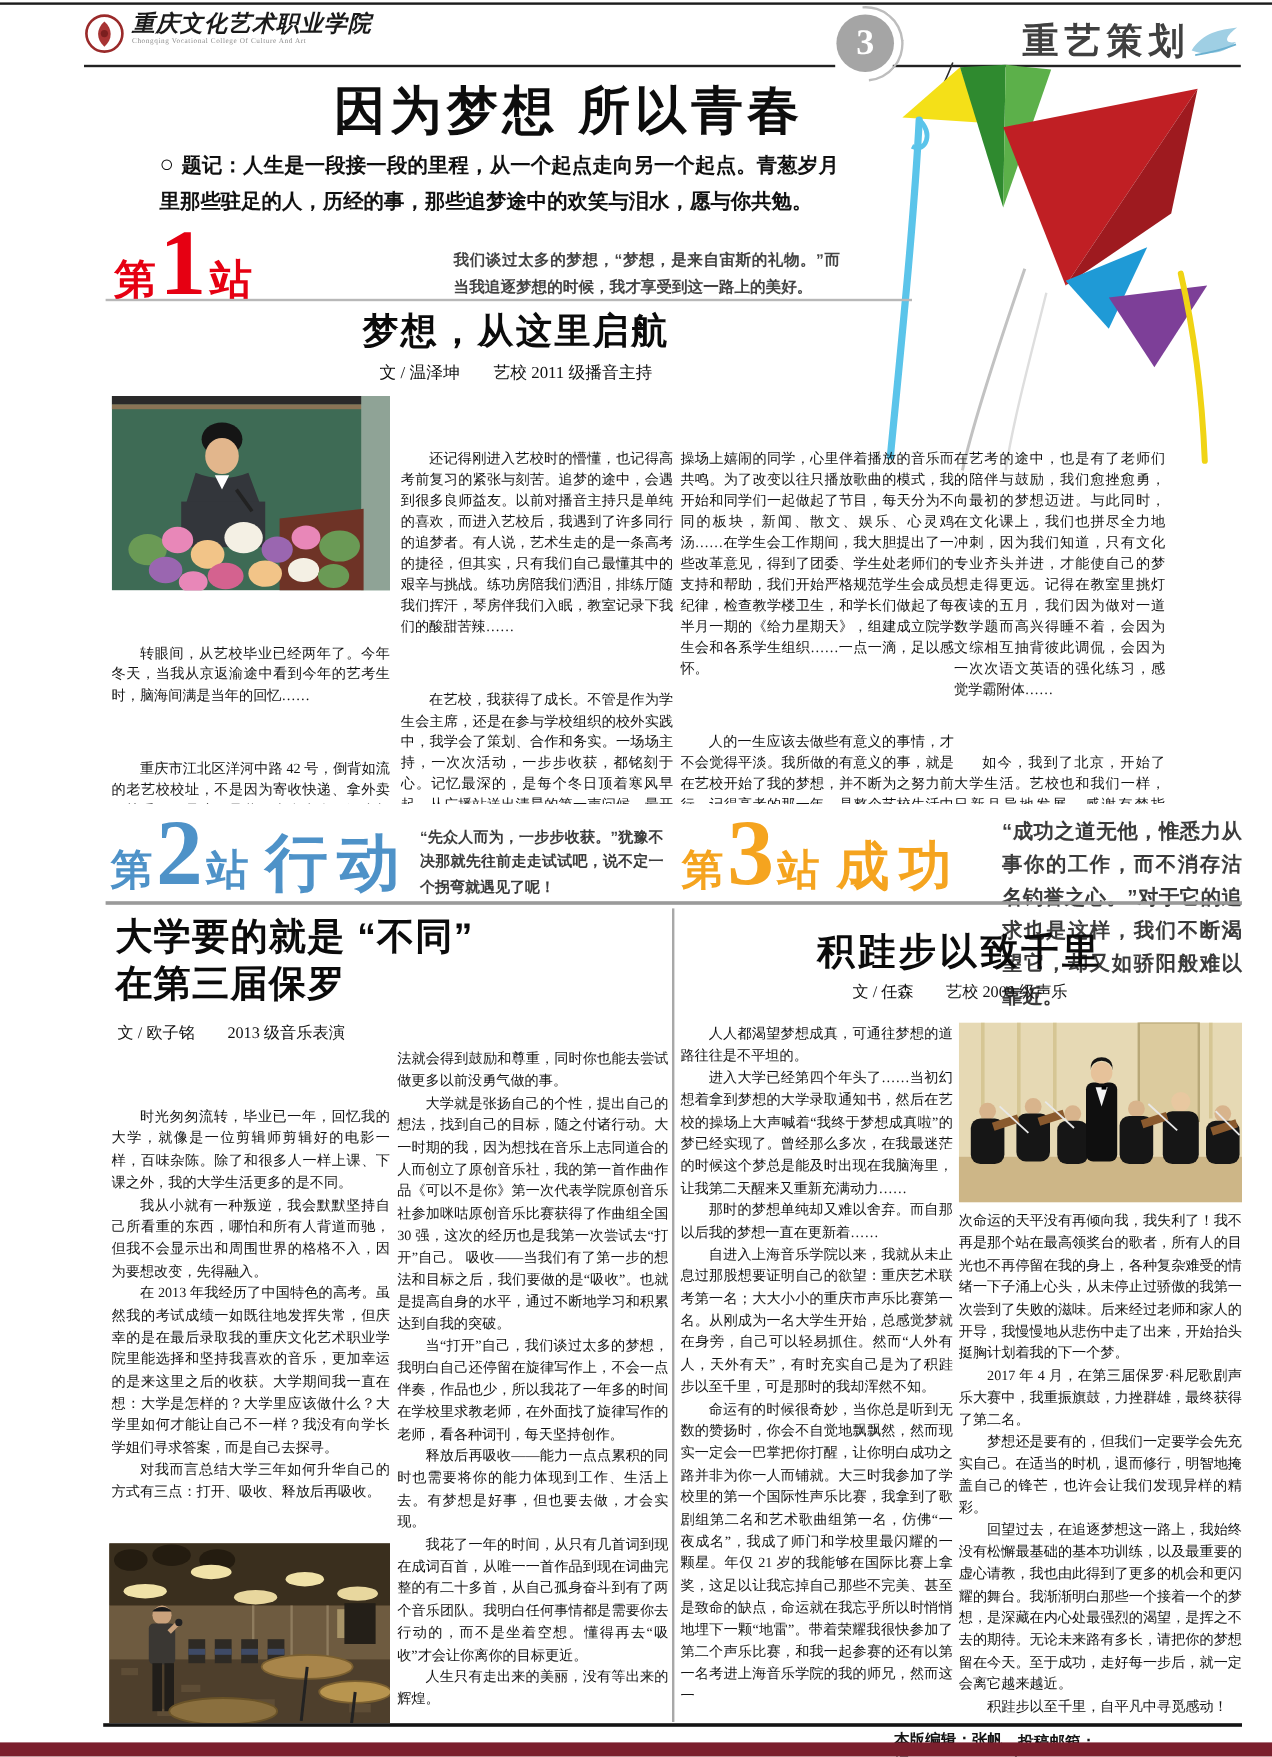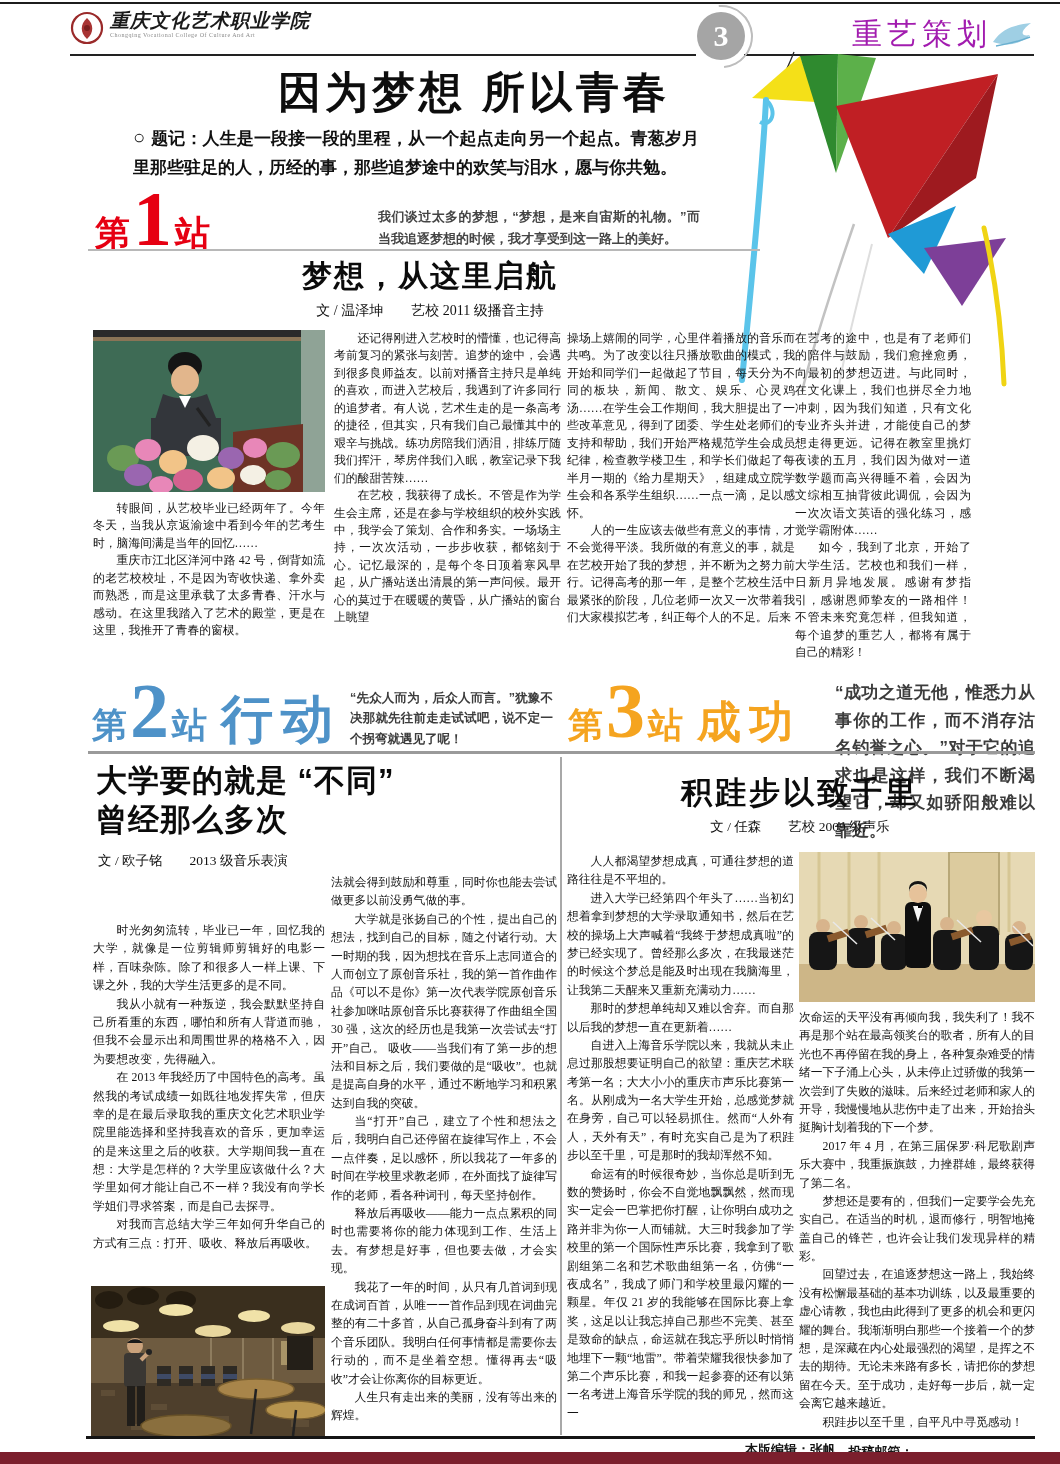--- a/index.html
+++ b/index.html
@@ -13,22 +13,22 @@
   .logo-name { font-size:19px; font-weight:bold; font-style:italic; letter-spacing:1px; color:#1a1a1a; }
   .logo-en { font-size:6px; color:#8a8a8a; letter-spacing:.5px; }
   .rule-left  { position:absolute; left:70px;  top:54px; width:626px; height:2px; background:#222; }
   .rule-right { position:absolute; left:744px; top:54px; width:290px; height:2px; background:#222; }
   .pagenum-ring { position:absolute; left:690px; top:5px; width:59px; height:59px; border-radius:50%;
                   border:2px solid #bdbdbd; border-left-color:transparent; border-bottom-color:transparent;
                   transform:rotate(40deg); }
   .pagenum-circle { position:absolute; left:697px; top:12px; width:48px; height:48px; border-radius:50%;
                     background:#a5a5a5; color:#fff; text-align:center; line-height:48px; font-size:30px;
                     font-weight:bold; font-family:"Liberation Serif",serif; }
-  .edition-title { position:absolute; left:852px; top:14px; font-size:30px; font-weight:normal;
-                   letter-spacing:5px; color:#a21caf; }
+  .edition-title { position:absolute; left:852px; top:14px; font-size:30px; font-weight:bold;
+                   letter-spacing:5px; color:#404040; }
   .edition-mark { position:absolute; left:990px; top:20px; }
 
   
   .lead-title { position:absolute; left:150px; top:64px; width:520px; text-align:right;
                 font-family:"Liberation Sans","DejaVu Sans",sans-serif; font-weight:900;
                 font-size:43px; letter-spacing:4px; color:#0d0d0d; }
   .lead-foreword { position:absolute; left:133px; top:121px; width:566px; font-size:17px; font-weight:bold;
                    line-height:1.66; text-align:justify; color:#101010; }
   .lead-marker { font-size:20px; font-weight:bold; margin-right:6px; }
 
@@ -62,21 +62,21 @@
   .a2-title1 { position:absolute; left:96px; top:760px; font-size:31px; letter-spacing:1px; }
   .a2-title2 { position:absolute; left:96px; top:799px; font-size:31px; letter-spacing:1px; }
   .a2-byline { position:absolute; left:98px; top:852px; font-size:13.5px; }
   .a3-title  { position:absolute; left:600px; top:772px; width:400px; text-align:center; font-size:31px; letter-spacing:3px; }
   .a3-byline { position:absolute; left:600px; top:818px; width:400px; text-align:center; font-size:13.5px; }
 
   
   .col { position:absolute; overflow:hidden; }
   .para { font-size:11.8px; line-height:1.56; text-align:justify; text-indent:2em; margin:0; color:#141414; }
   .para.cont { text-indent:0; }
-  .art1 .para { line-height:1.48; }
+  .art1 .para { line-height:1.48;margin-top:44px; }
   .a1c1 { left:93px;  top:330px; width:232px; height:340px; }
   .a1c2 { left:334px; top:330px; width:227px; height:340px; }
   .a1c3 { left:567px; top:330px; width:228px; height:340px; }
   .a1c4 { left:795px; top:330px; width:176px; height:340px; }
   .a2cA { left:93px;  top:873px; width:232px; height:405px;margin-top:48px; }
   .a2cB { left:331px; top:873px; width:226px; height:560px; }
   .a3cA { left:567px; top:852px; width:227px; height:582px; }
   .a3cB { left:799px; top:1008px; width:236px; height:426px; }
   .photo-block { display:block; margin-bottom:8px; }
   .photo2 { position:absolute; left:91px;  top:1286px; }
@@ -193,35 +193,35 @@
     <p class="para cont">在艺考的途中，也是有了老师们的陪伴与鼓励，我们愈挫愈勇，向最初的梦想迈进。与此同时，在文化课上，我们也拼尽全力地冲刺，因为我们知道，只有文化专业齐头并进，才能使自己的梦想走得更远。记得在教室里挑灯夜读的五月，我们因为做对一道数学题而高兴得睡不着，会因为文综相互抽背彼此调侃，会因为一次次语文英语的强化练习，感觉学霸附体……</p>
     <p class="para">如今，我到了北京，开始了大学生活。艺校也和我们一样，日新月异地发展。感谢有梦指引，感谢恩师挚友的一路相伴！不管未来究竟怎样，但我知道，每个追梦的重艺人，都将有属于自己的精彩！</p>
   </div>
 
   <div class="station station2 c-blue">
     <span class="st-pre">第</span>
     <span class="st-num">2</span>
     <span class="st-suf">站</span>
     <span class="st-name">行动</span>
   </div>
-  <div class="blurb blurb2">“先众人而为，后众人而言。”犹豫不决那就先往前走走试试吧，说不定一个拐弯就遇见了呢！</div>
+  <div class="blurb blurb2">“先众人而为，一步步收获。”犹豫不决那就先往前走走试试吧，说不定一个拐弯就遇见了呢！</div>
 
   <div class="station station3 c-orange">
     <span class="st-pre">第</span>
     <span class="st-num">3</span>
     <span class="st-suf">站</span>
     <span class="st-name">成功</span>
   </div>
   <div class="blurb blurb3">“成功之道无他，惟悉力从事你的工作，而不消存沽名钓誉之心。”对于它的追求也是这样，我们不断渴望它，却又如骄阳般难以靠近。</div>
 
   <div class="rule2"></div>
   <div class="vdivider"></div>
 
   <div class="a-title a2-title1">大学要的就是 “不同”</div>
-  <div class="a-title a2-title2">曾经那么多次</div>
+  <div class="a-title a2-title2">在第三届保罗</div>
   <div class="a2-byline">文 / 欧子铭　　2013 级音乐表演</div>
 
   <div class="col a2cA">
     <p class="para">时光匆匆流转，毕业已一年，回忆我的大学，就像是一位剪辑师剪辑好的电影一样，百味杂陈。除了和很多人一样上课、下课之外，我的大学生活更多的是不同。</p>
     <p class="para">我从小就有一种叛逆，我会默默坚持自己所看重的东西，哪怕和所有人背道而驰，但我不会显示出和周围世界的格格不入，因为要想改变，先得融入。</p>
     <p class="para">在 2013 年我经历了中国特色的高考。虽然我的考试成绩一如既往地发挥失常，但庆幸的是在最后录取我的重庆文化艺术职业学院里能选择和坚持我喜欢的音乐，更加幸运的是来这里之后的收获。大学期间我一直在想：大学是怎样的？大学里应该做什么？大学里如何才能让自己不一样？我没有向学长学姐们寻求答案，而是自己去探寻。</p>
     <p class="para">对我而言总结大学三年如何升华自己的方式有三点：打开、吸收、释放后再吸收。</p>
   </div>
 
   <svg class="photo2" width="234" height="150" viewBox="0 0 234 150">
@@ -269,21 +269,21 @@
     <ellipse cx="165" cy="103" rx="38" ry="10" fill="#a8854a" stroke="#7a5f30" stroke-width="1.5"></ellipse>
     <ellipse cx="205" cy="124" rx="30" ry="9" fill="#b8954f" stroke="#7a5f30" stroke-width="1.5"></ellipse>
     <ellipse cx="95" cy="140" rx="45" ry="11" fill="#8a6f3e" stroke="#6a5328" stroke-width="1.5"></ellipse>
     <line x1="165" y1="103" x2="160" y2="148" stroke="#222" stroke-width="2.5"></line>
     <line x1="205" y1="124" x2="202" y2="150" stroke="#222" stroke-width="2.5"></line>
   </svg>
 
   <div class="col a2cB">
     <p class="para cont">法就会得到鼓励和尊重，同时你也能去尝试做更多以前没勇气做的事。</p>
     <p class="para">大学就是张扬自己的个性，提出自己的想法，找到自己的目标，随之付诸行动。大一时期的我，因为想找在音乐上志同道合的人而创立了原创音乐社，我的第一首作曲作品《可以不是你》第一次代表学院原创音乐社参加咪咕原创音乐比赛获得了作曲组全国 30 强，这次的经历也是我第一次尝试去“打开”自己。 吸收——当我们有了第一步的想法和目标之后，我们要做的是“吸收”。也就是提高自身的水平，通过不断地学习和积累达到自我的突破。</p>
-    <p class="para">当“打开”自己，建立了个性和想法之后，我明白自己还停留在旋律写作上，不会一点伴奏，足以感怀，所以我花了一年多的时间在学校里求教老师，在外面找了旋律写作的老师，看各种词刊，每天坚持创作。</p>
+    <p class="para">当“打开”自己，我们谈过太多的梦想，我明白自己还停留在旋律写作上，不会一点伴奏，作品也少，所以我花了一年多的时间在学校里求教老师，在外面找了旋律写作的老师，看各种词刊，每天坚持创作。</p>
     <p class="para">释放后再吸收——能力一点点累积的同时也需要将你的能力体现到工作、生活上去。有梦想是好事，但也要去做，才会实现。</p>
     <p class="para">我花了一年的时间，从只有几首词到现在成词百首，从唯一一首作品到现在词曲完整的有二十多首，从自己孤身奋斗到有了两个音乐团队。我明白任何事情都是需要你去行动的，而不是坐着空想。懂得再去“吸收”才会让你离你的目标更近。</p>
     <p class="para">人生只有走出来的美丽，没有等出来的辉煌。</p>
   </div>
 
   <div class="a-title a3-title">积跬步以致千里</div>
   <div class="a3-byline">文 / 任森　　艺校 2009 级声乐</div>
 
   <div class="col a3cA">
     <p class="para">人人都渴望梦想成真，可通往梦想的道路往往是不平坦的。</p>

